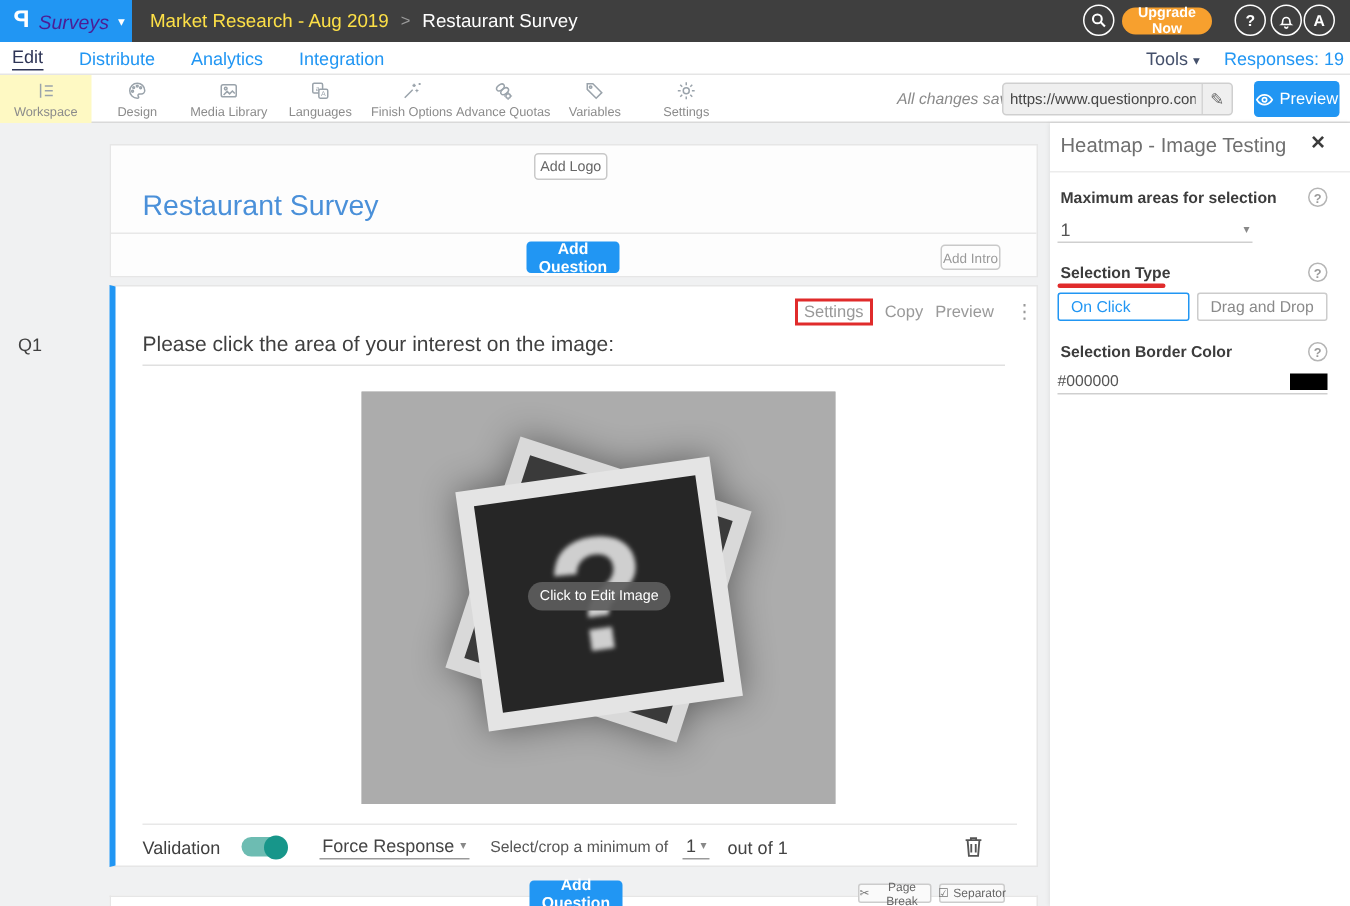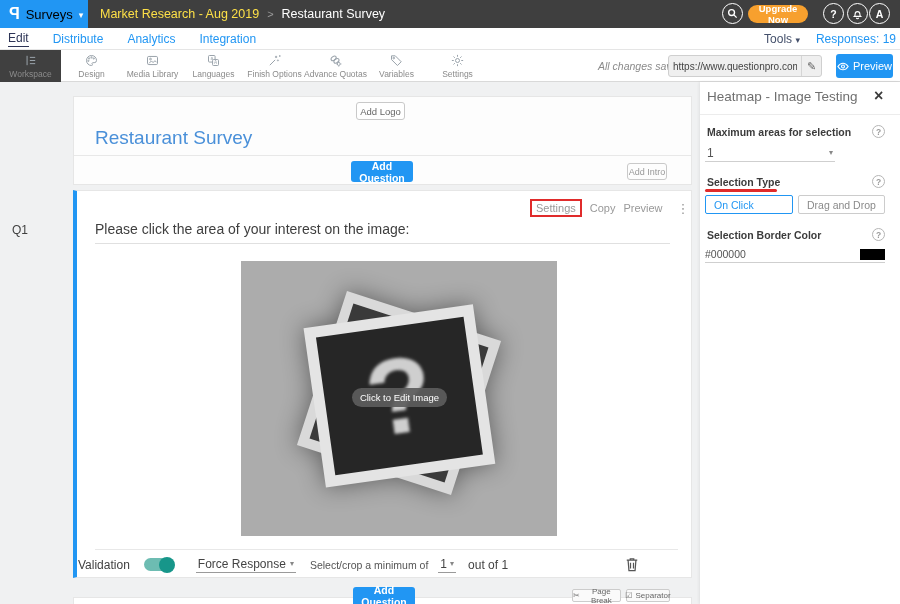--- a/index.html
+++ b/index.html
@@ -9,21 +9,21 @@
     background:#f0f1f2; font-family:"Liberation Sans","DejaVu Sans",sans-serif;
     color:#3c3c3c;
   }
   .abs { position:absolute; }
 
   
   .topbar { left:0; top:0; width:900px; height:28px; background:#3f3f3f; }
   .logo-block { left:0; top:0; width:88px; height:28px; background:#2196f3;
     display:flex; align-items:center; gap:6px; padding-left:9px; cursor:pointer; }
   .logo-p { color:#fff; font-size:16px; font-weight:bold; transform:scaleX(-1); display:inline-block; }
-  .logo-product { color:#000000; font-size:13px; }
+  .logo-product { color:#4c1d95; font-size:13px;font-style:italic; }
   .logo-caret { color:#fff; font-size:9px; margin-top:1px; }
   .crumbs { left:100px; top:0; height:28px; display:flex; align-items:center; gap:8px; font-size:12.5px; }
   .crumb-parent { color:#fde047; }
   .crumb-sep { color:#9a9a9a; font-size:11px; }
   .crumb-current { color:#ffffff; }
   .tb-circle { width:21px; height:21px; border:1.5px solid #fff; border-radius:50%;
     display:flex; align-items:center; justify-content:center; color:#fff;
     font-size:10.5px; font-weight:bold; top:3px; cursor:pointer; }
   .upgrade { left:748px; top:5px; width:60px; height:18px; background:#f7a02e;
     border:none; border-radius:9px; color:#fff; font-size:9.5px; font-weight:bold;
@@ -39,21 +39,21 @@
   .nav-right { position:absolute; right:4px; display:flex; gap:16px; }
   .tools { color:#44506b; cursor:pointer; }
   .tools .cr { font-size:9px; color:#44506b; }
   .responses { color:#2196f3; cursor:pointer; }
 
   
   .toolbar { left:0; top:50px; width:900px; height:32px; background:#fff; border-bottom:1px solid #d9d9d9; }
   .tool-cells { left:0; top:0; display:flex; height:32px; }
   .tool-cell { width:61px; height:32px; display:flex; flex-direction:column;
     align-items:center; justify-content:center; gap:1px; cursor:pointer; }
-  .tool-cell.active { background:#404040; }
+  .tool-cell.active { background:#fef9c3; }
   .tool-cell svg { width:15px; height:15px; stroke:#9aa3ab; fill:none; stroke-width:1.6; }
   .tool-label { font-size:8.5px; color:#8b8b8b; white-space:nowrap; }
   .saved { left:598px; top:0; height:32px; display:flex; align-items:center;
     font-style:italic; font-size:10.5px; color:#8a8a8a; }
   .urlbox { left:668px; top:55px; width:154px; height:22px; background:#efefef;
     border:1px solid #cfcfcf; border-radius:3px; display:flex; align-items:center; }
   .urlbox input { flex:1; width:120px; border:none; background:transparent; font-size:10px;
     color:#444; padding:0 4px; font-family:inherit; outline:none; }
   .url-pencil { width:20px; height:100%; border-left:1px solid #d5d5d5;
     display:flex; align-items:center; justify-content:center; color:#666; font-size:11px; cursor:pointer; }
@@ -87,21 +87,21 @@
   .kebab { font-size:13px; color:#999; margin-left:6px; cursor:pointer; }
   .q-text { left:95px; top:221px; font-size:14px; color:#3f3f3f; cursor:text; }
   .q-underline { left:95px; top:243px; width:575px; height:1px; background:#e0e0e0; }
 
   .q-image { left:241px; top:261px; width:316px; height:275px; background:#acacac; cursor:pointer; }
   .edit-pill { left:352px; top:388px; width:95px; height:19px; background:rgba(92,92,92,.92);
     border:none; border-radius:10px; color:#fff; font-size:9.5px; display:flex;
     align-items:center; justify-content:center; cursor:pointer; font-family:inherit; }
   .q-divider2 { left:95px; top:549px; width:583px; height:1px; background:#e8e8e8; }
 
-  .val-row { left:78px; top:551px; width:583px; height:27px; display:flex; align-items:center; }
+  .val-row { left:95px; top:551px; width:583px; height:27px; display:flex; align-items:center; }
   .val-label { font-size:12px; color:#3f3f3f; }
   .toggle { width:30px; height:13px; background:#6dbcb2; border-radius:7px;
     margin-left:14px; position:relative; cursor:pointer; }
   .toggle .knob { position:absolute; right:-1px; top:-1.5px; width:16px; height:16px;
     background:#17968a; border-radius:50%; }
   .sel-underline { border-bottom:1px solid #9a9a9a; padding:0 2px 1px 2px; cursor:pointer; }
   .force { margin-left:22px; font-size:12px; color:#444; display:flex; align-items:center; gap:4px; }
   .cr-sm { font-size:8px; color:#888; }
   .min-prefix { margin-left:14px; font-size:10.5px; color:#555; }
   .min-sel { margin-left:10px; font-size:12px; color:#444; display:flex; align-items:center; gap:3px; }

